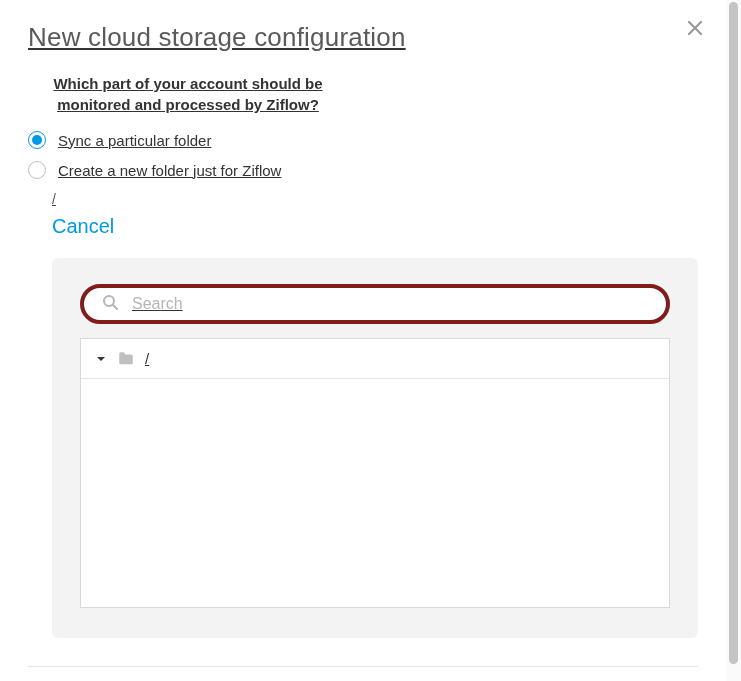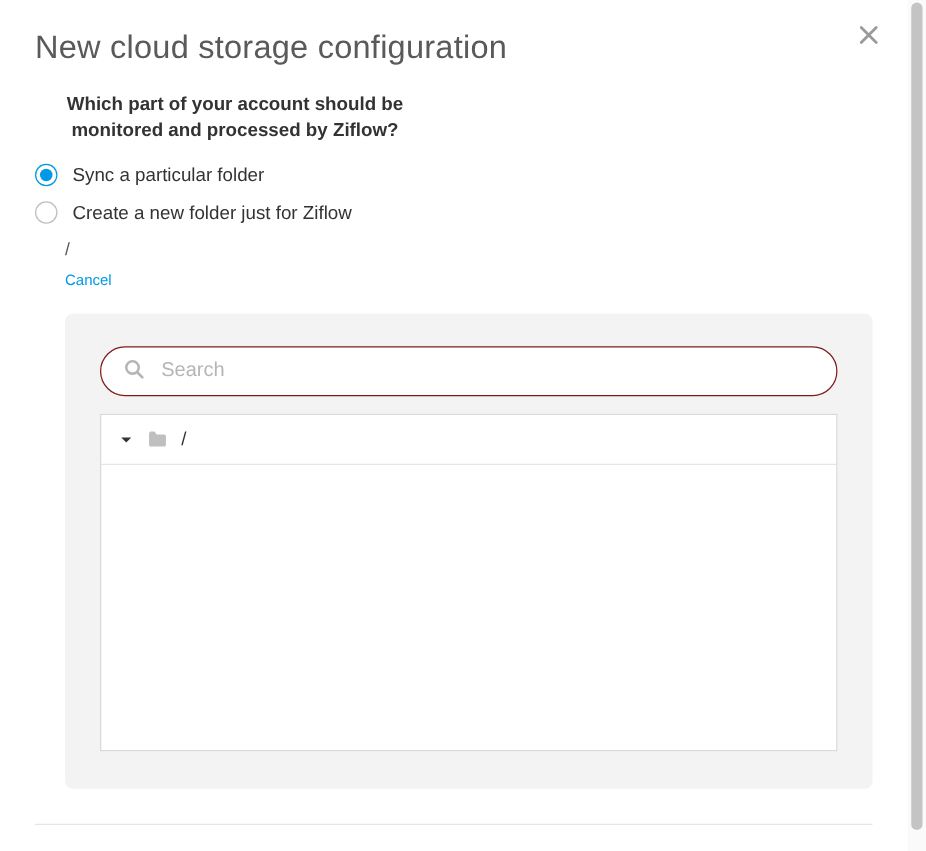--- a/index.html
+++ b/index.html
@@ -26,20 +26,21 @@
     content: "";
     position: absolute;
     top: 2px; left: 3px;
     width: 9px; height: 662px;
     background: #c4c4c4;
     border-radius: 5px;
   }
   .page {
     padding: 22px 28px 0 28px;
     width: 726px; 
+    text-decoration: underline;
   }
   .title {
     font-size: 26px;
     font-weight: 400;
     color: #5a5a5a;
     margin: 0 0 20px 0;
     letter-spacing: 0.2px;
   }
   .close-btn {
     position: absolute;
@@ -91,36 +92,36 @@
   .subarea {
     margin-left: 24px;
   }
   .path-display {
     font-size: 14px;
     color: #555;
     margin-bottom: 8px;
   }
   .cancel-link {
     color: #0099e5;
-    font-size: 12px;
+    font-size: 20px;
     font-weight: 500;
     cursor: pointer;
     display: inline-block;
     margin-bottom: 16px;
     background:none; border:none; padding:0;
   }
   .picker-panel {
     background: #f3f3f3;
     border-radius: 6px;
     padding: 26px 28px 30px 28px;
     margin-top: 4px;
   }
   .search-wrap {
     background: #fff;
-    border: 1px solid #7f1d1d;
+    border: 4px solid #7f1d1d;
     border-radius: 999px;
     height: 40px;
     display: flex;
     align-items: center;
     padding: 0 18px;
     gap: 12px;
     margin-bottom: 14px;
   }
   .search-wrap svg {
     width: 16px; height: 16px;

